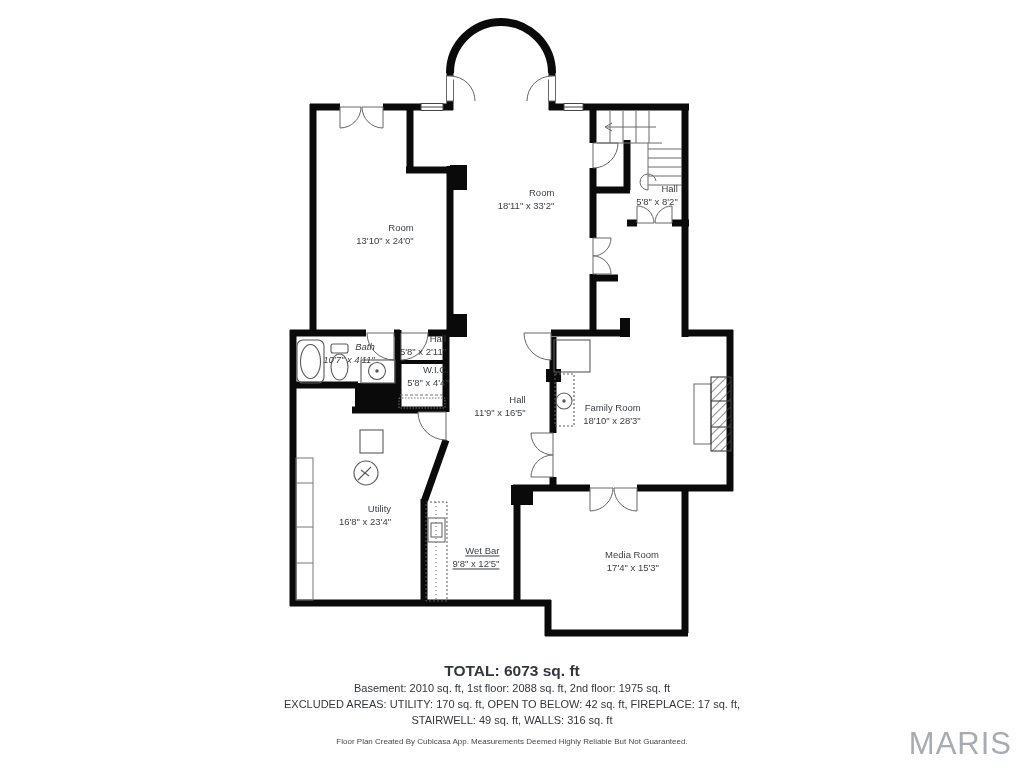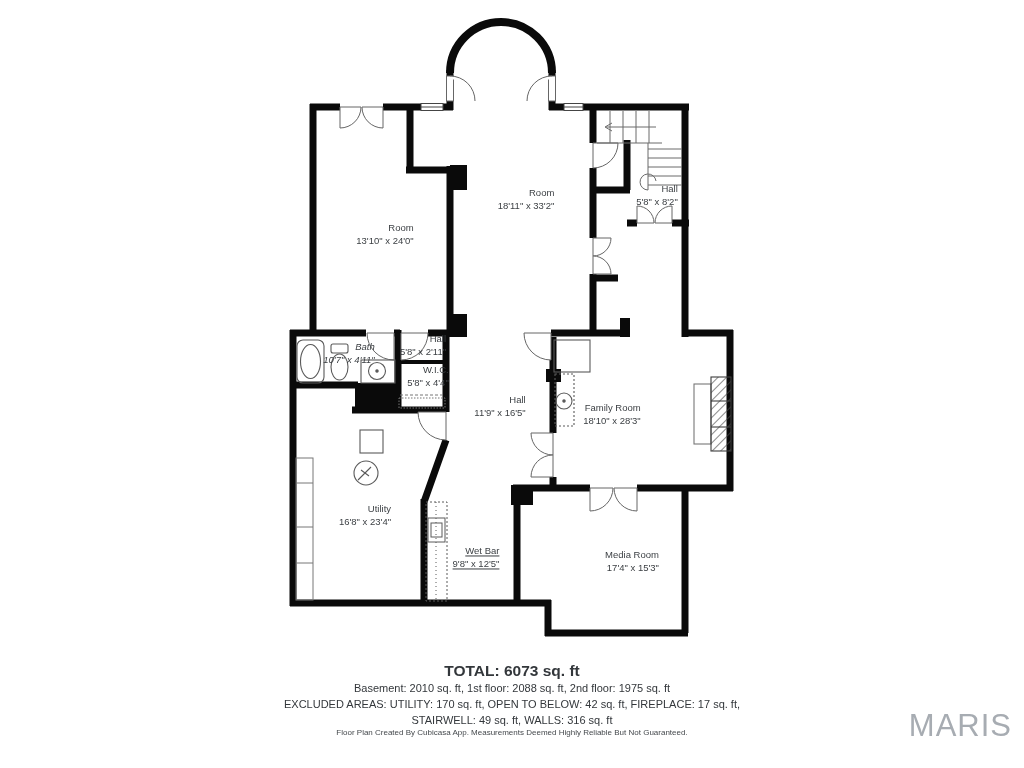--- a/index.html
+++ b/index.html
@@ -17,23 +17,23 @@
   .room-label{
     position:absolute;transform:translate(-50%,-50%);
     text-align:right;font-size:9.5px;line-height:1.32;color:var(--text);
     white-space:nowrap;
   }
   .footer{
     position:absolute;left:0;right:0;top:662px;text-align:center;color:#33373b;
   }
   .footer-total{font-size:15.5px;font-weight:bold;line-height:18px;}
   .footer-line{font-size:11px;line-height:16px;}
-  .footer-disclaimer{font-size:8px;line-height:10px;color:#45494d;}
+  .footer-disclaimer{font-size:8px;line-height:10px;margin-top:9px;color:#45494d;}
   .logo{
-    position:absolute;right:12px;bottom:24px;
+    position:absolute;right:12px;bottom:6px;
     font-size:31px;letter-spacing:1px;color:var(--logo);font-weight:400;
   }
 </style>
 </head>
 <body>
 
 <div class="page">
 
   <svg class="plan-svg" width="1024" height="768" viewBox="0 0 1024 768">
     <defs>

